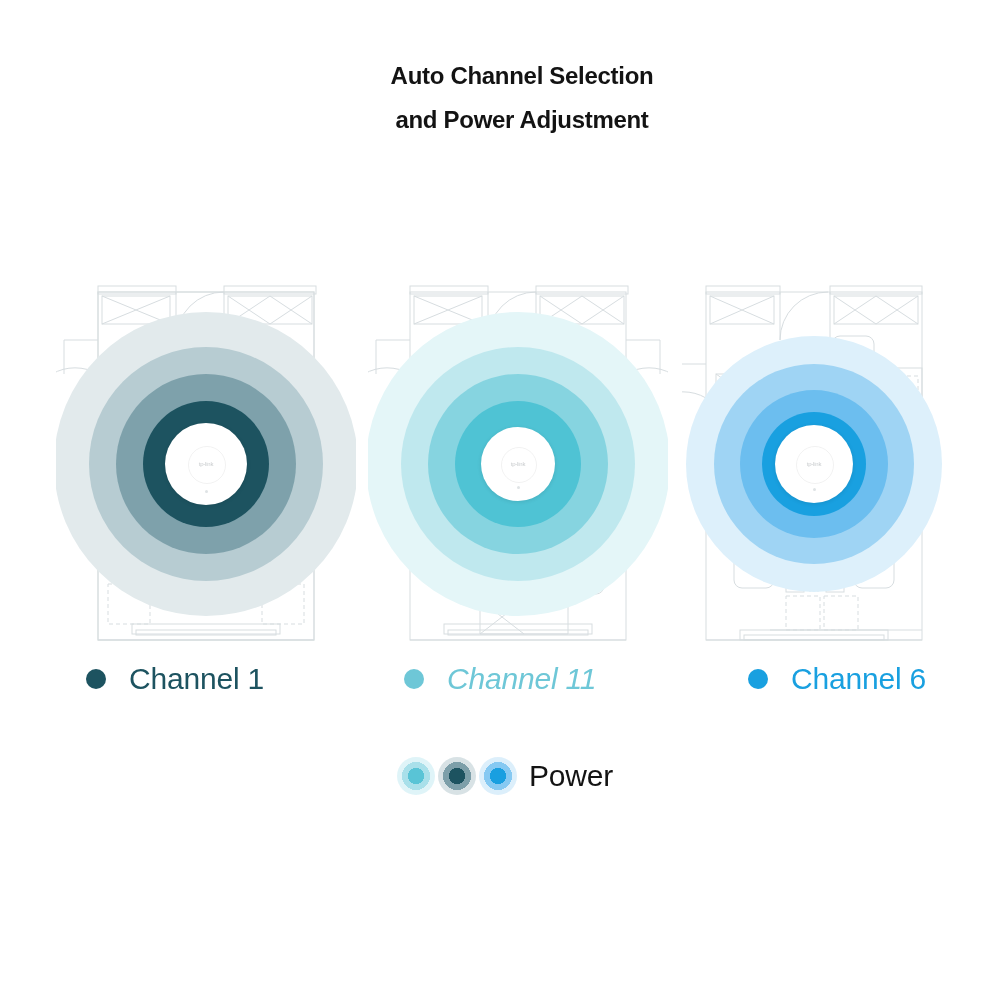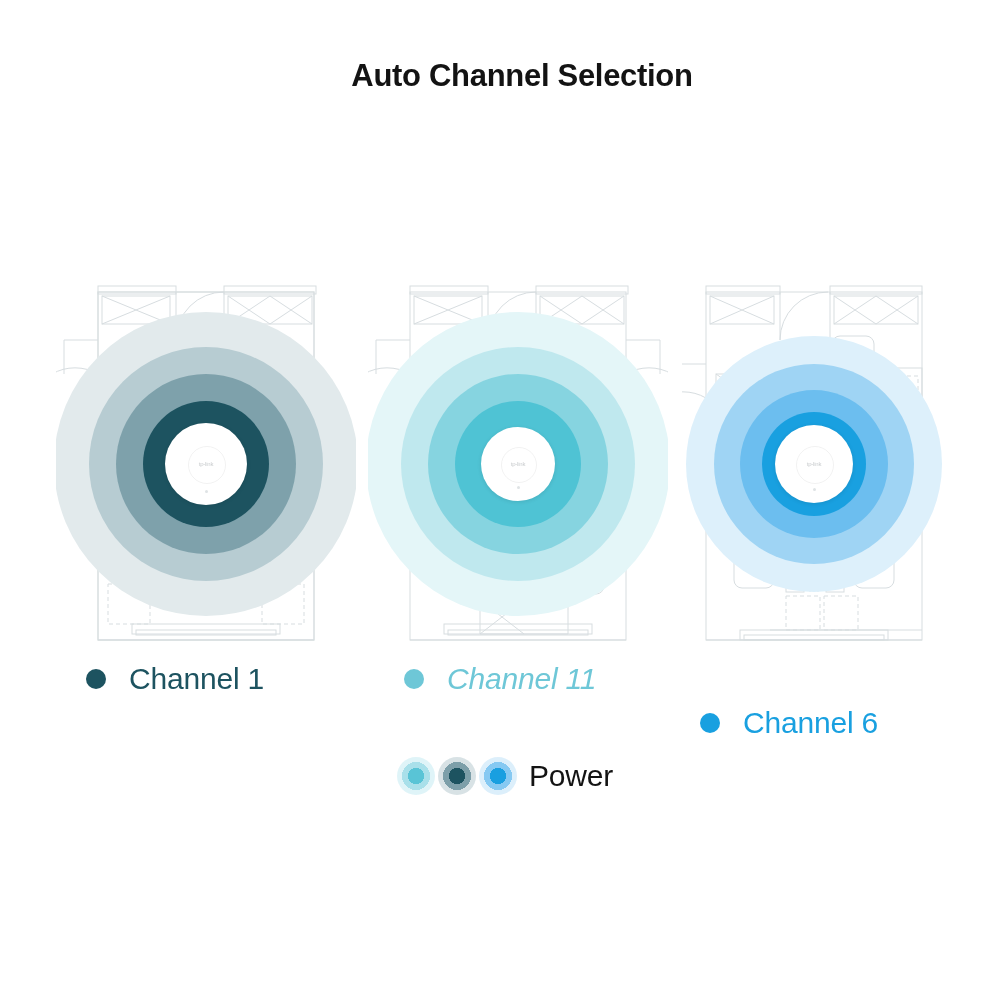--- a/index.html
+++ b/index.html
@@ -19,21 +19,21 @@
 
   
   .title-block {
     position: absolute;
     top: 54px;
     left: 0;
     width: 1000px;
     text-align: center;
   }
   .title-line {
-    font-size: 31px;
+    font-size: 24px;
     font-weight: bold;
     letter-spacing: -0.3px;
     line-height: 44px;
     color: #131313;
     padding-left: 44px;
   }
 
   
   .panels {
     position: absolute;
@@ -107,21 +107,21 @@
   }
   .legend {
     position: absolute;
     top: 0;
     display: flex;
     align-items: center;
     height: 48px;
   }
   .legend-1 { left: 86px; }
   .legend-2 { left: 404px; }
-  .legend-3 { left: 700px; margin-top: 44px; }
+  .legend-3 { left: 748px; }
   .legend-dot {
     width: 20px;
     height: 20px;
     border-radius: 50%;
     flex: 0 0 auto;
   }
   .legend-label {
     margin-left: 23px;
     font-size: 30px;
     line-height: 34px;
@@ -155,20 +155,21 @@
     letter-spacing: -0.2px;
     color: #131313;
     white-space: nowrap;
   }
 </style>
 </head>
 <body>
 
 <div class="title-block">
   <div class="title-line">Auto Channel Selection</div>
+  <div class="title-line">and Power Adjustment</div>
 </div>
 
 <div class="panels">
 
   <div class="panel panel-1">
     <svg class="floorplan-svg" viewBox="0 0 300 372">
       <g fill="none" stroke="#d7dde0" stroke-width="1" vector-effect="non-scaling-stroke">
 
         <rect x="42" y="14" width="216" height="348"></rect>
         <rect x="42" y="14" width="216" height="348"></rect>

